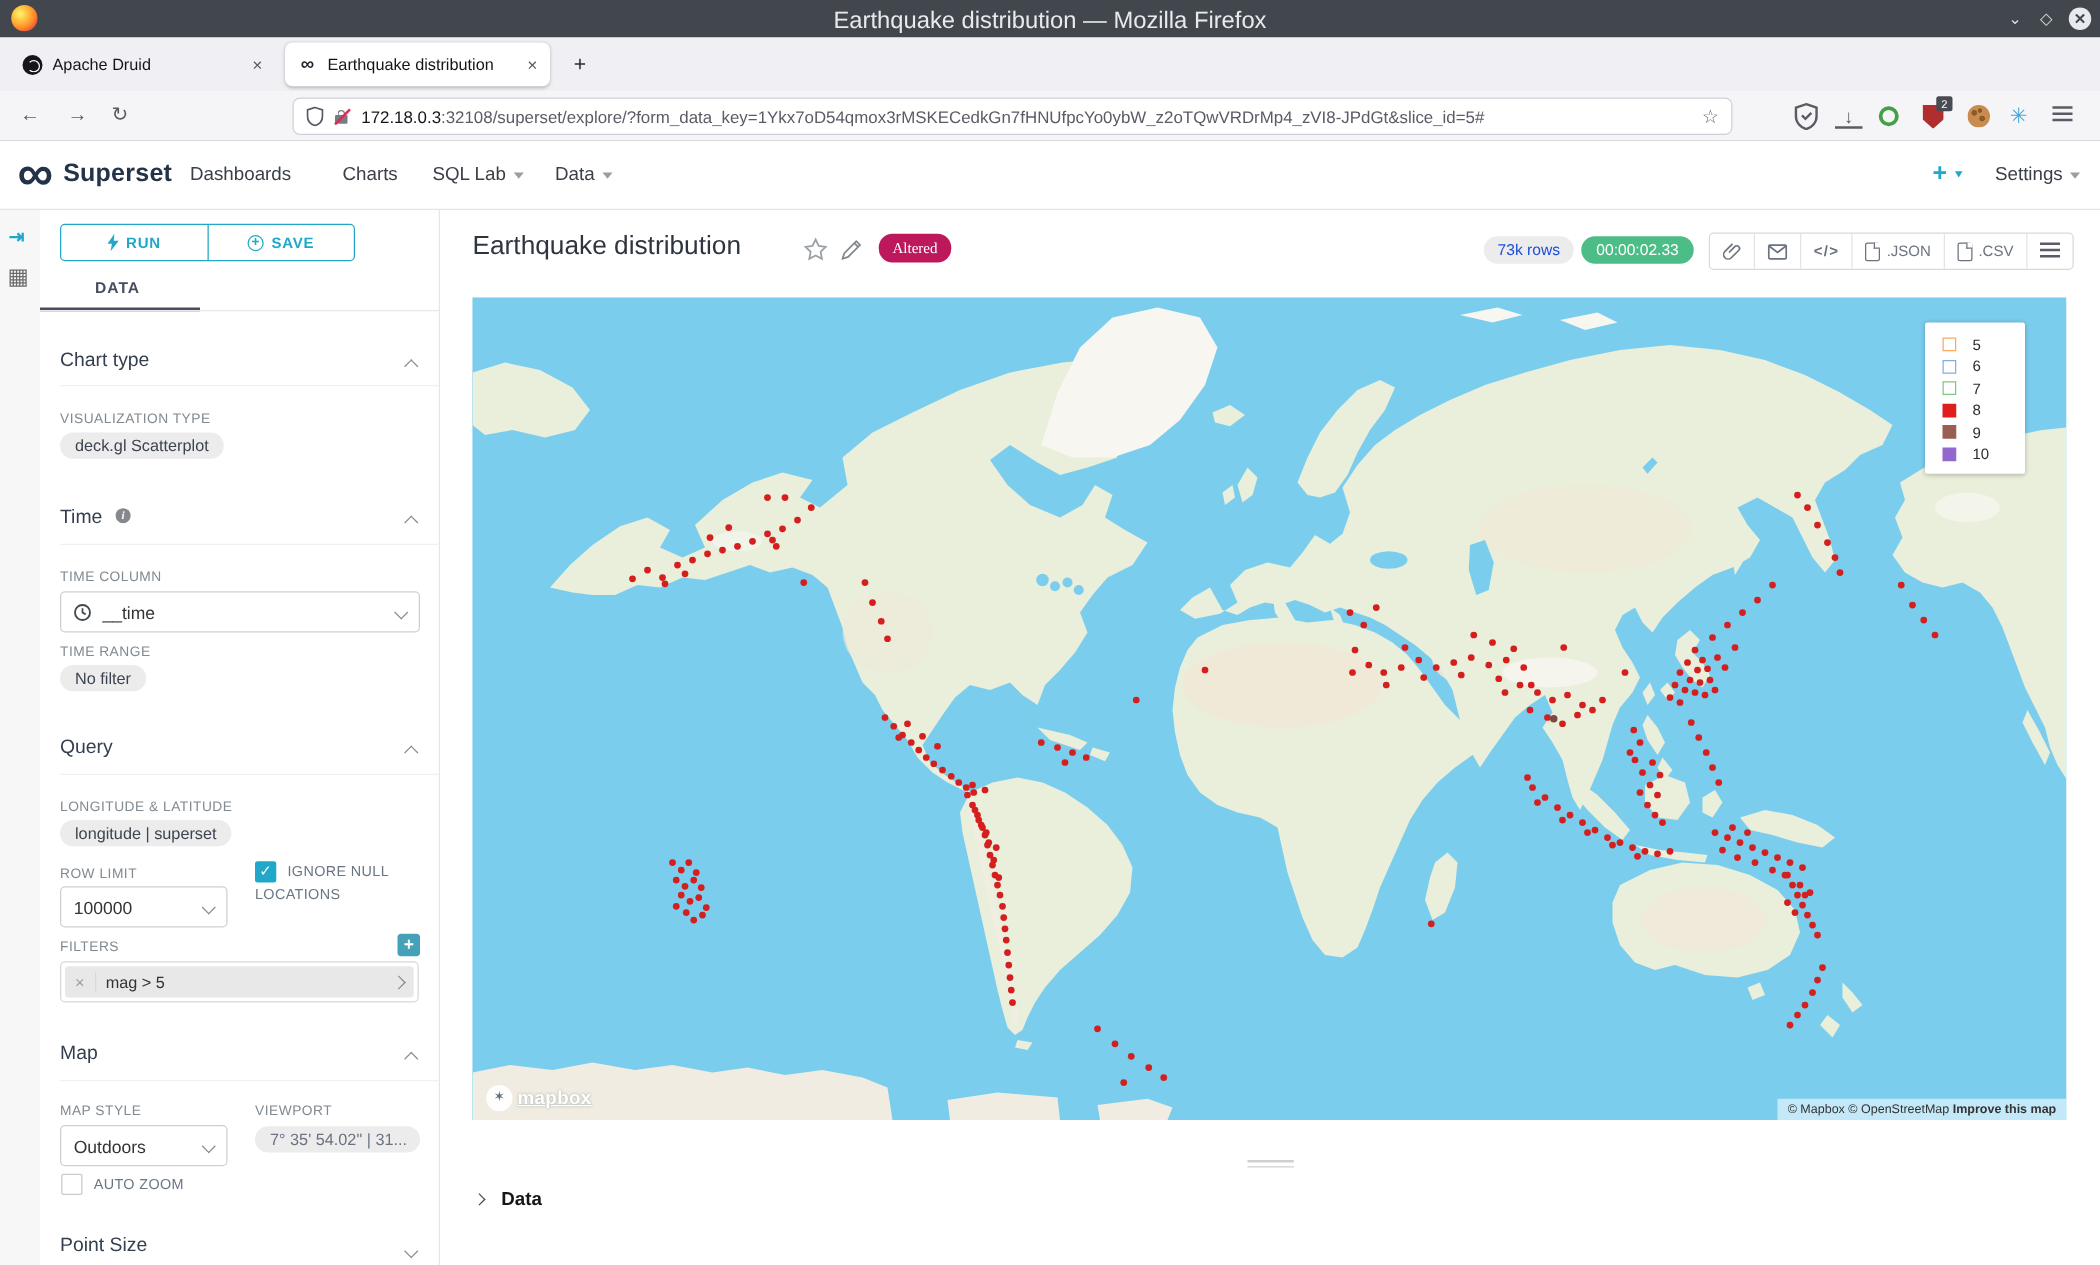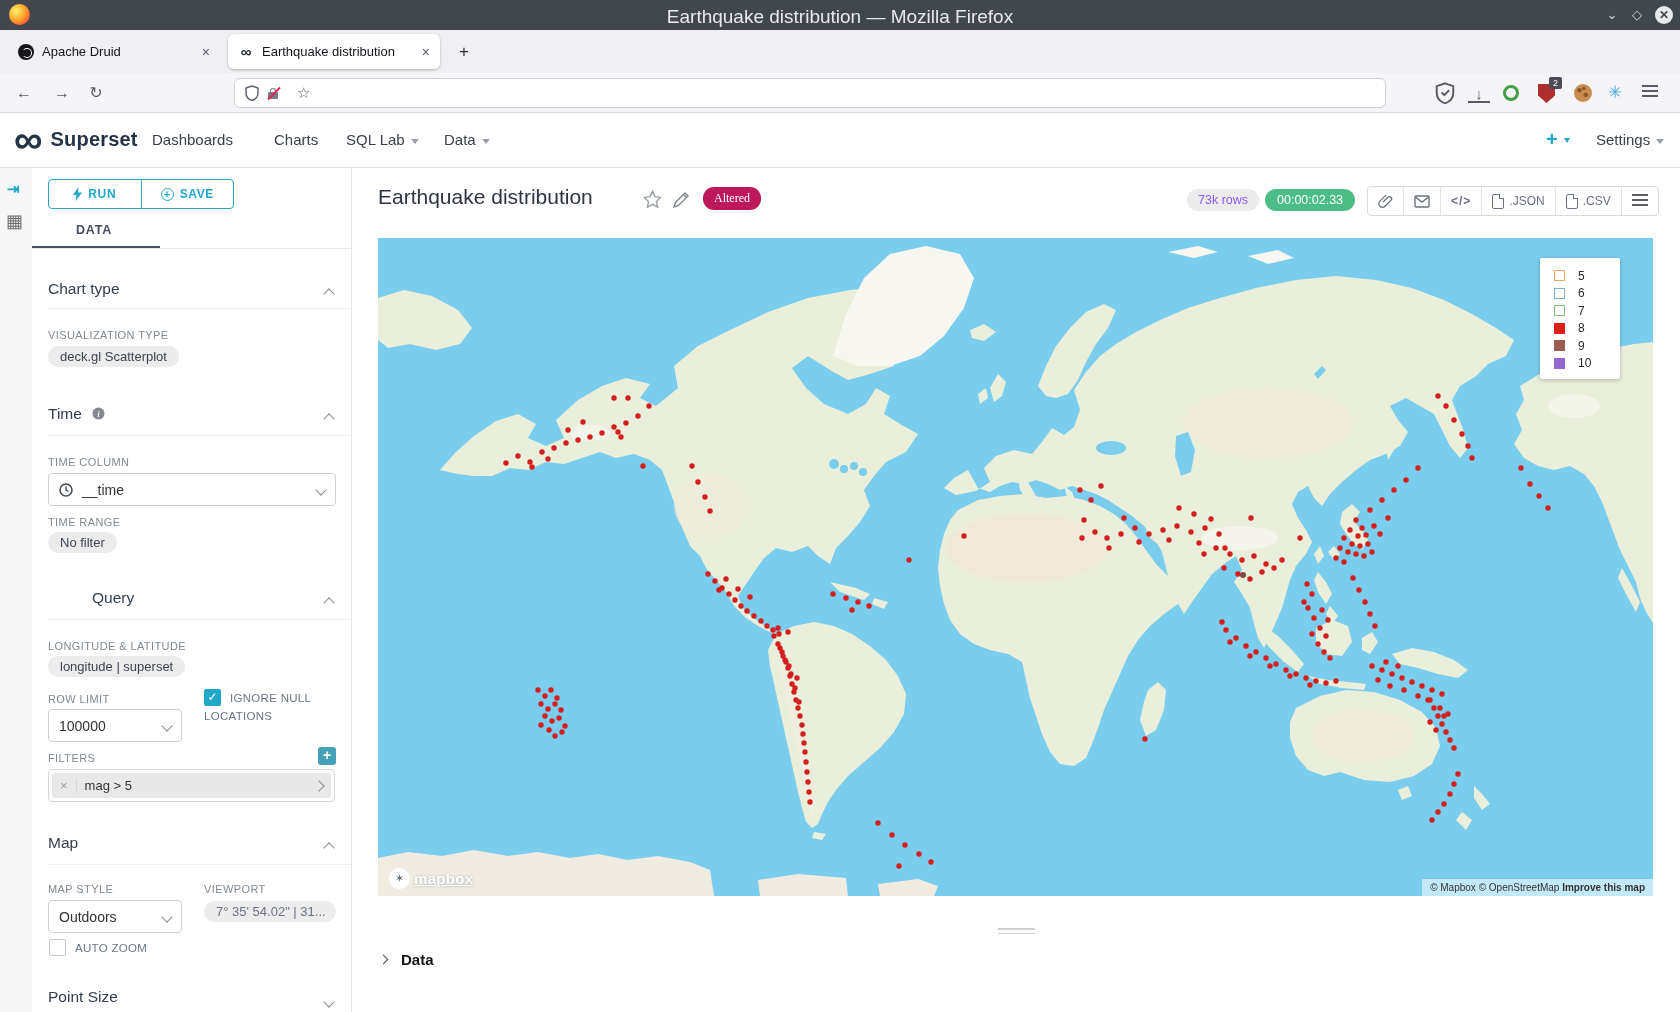--- a/index.html
+++ b/index.html
@@ -80,21 +80,21 @@
   #nav-plus .caret { border-top-color:#20a7c9; border-left-width:3px; border-right-width:3px; }
   #nav-settings { left:1596px; }
 
   
   #left-strip { position:absolute; left:0; top:168px; width:32px; height:844px; background:#f7f7f7; }
   #collapse-icon { position:absolute; left:7px; top:12px; color:#20a7c9; font-size:15px; font-weight:bold; }
   #grid-icon { position:absolute; left:6px; top:42px; color:#6b6b6b; font-size:18px; }
 
   #control-panel { position:absolute; left:32px; top:168px; width:320px; height:844px; background:#fff;
     border-right:1px solid #e6e6e6; overflow:hidden; }
-  #runsave { position:absolute; left:16px; top:11px; width:186px; height:30px; border:1px solid #20a7c9;
+  #runsave { position:absolute; left:16px; top:11px; width:236px; height:30px; border:1px solid #20a7c9;
     border-radius:4px; display:flex; }
   .rs-half { flex:1; display:flex; align-items:center; justify-content:center; gap:6px;
     color:#20a7c9; font-size:12px; font-weight:bold; letter-spacing:.6px; }
   #run-half { border-right:1px solid #20a7c9; }
   #save-plus { width:13px; height:13px; border:1.5px solid #20a7c9; border-radius:50%;
     font-size:11px; line-height:11px; text-align:center; font-weight:bold; }
   #data-tab { position:absolute; left:44px; top:55px; font-size:12.5px; font-weight:bold;
     letter-spacing:.8px; color:#484d61; }
   #data-tab-underline { position:absolute; left:0; top:78px; width:128px; height:3px; background:#484d61; }
   #tabs-divider { position:absolute; left:0; top:80px; width:320px; height:1px; background:#e8e8e8; }
@@ -126,21 +126,21 @@
   #filter-x { color:#9a9ea3; padding:0 8px 0 8px; font-size:13px; border-right:1px solid #d8d8d8; margin-right:8px;}
   #filter-chevright { margin-left:auto; margin-right:8px; }
 
   
   #chart-panel { position:absolute; left:353px; top:168px; width:1327px; height:844px; background:#fff; }
   #chart-title { position:absolute; left:25px; top:17px; font-size:21px; font-weight:500; color:#2e3440; }
   #title-star { position:absolute; left:290px; top:22px; }
   #title-edit { position:absolute; left:320px; top:23px; }
   #altered-badge { position:absolute; left:350px; top:19px; background:#be185d; color:#fff; font-size:12px;
     border-radius:11px; padding:4px 11px;font-family:Liberation Serif, serif; }
-  #rows-pill { position:absolute; left:834px; top:21px; background:#ececec; color:#8b5cf6; font-size:12.5px;
+  #rows-pill { position:absolute; left:834px; top:21px; background:#ececec; color:#1d4ed8; font-size:12.5px;
     border-radius:12px; padding:4px 11px; }
   #timer-pill { position:absolute; left:912px; top:21px; background:#4cbd86; color:#fff; font-size:12.5px;
     border-radius:12px; padding:4px 12px; }
   #header-btn-group { position:absolute; left:1014px; top:18px; height:30px; border:1px solid #d9d9d9;
     border-radius:4px; display:flex; align-items:stretch; background:#fff; }
   .hbtn { display:flex; align-items:center; justify-content:center; padding:0 10px; color:#6b7280;
     border-right:1px solid #e4e4e4; font-size:12px; gap:5px; }
   .hbtn:last-child { border-right:none; }
   .doc-icon { position:relative; width:12px; height:15px; border:1.3px solid #6b7280; border-radius:2px; }
   .doc-icon::after { content:""; position:absolute; right:-1px; top:-1px; width:4px; height:4px;
@@ -206,20 +206,21 @@
     <div class="nav-btn" id="reload-btn">↻</div>
     <div id="url-field">
       <svg id="shield-icon" width="14" height="16" viewBox="0 0 14 16">
         <path d="M7 1 L13 3 V8 C13 12 10 14.5 7 15.5 C4 14.5 1 12 1 8 V3 Z" fill="none" stroke="#5b5b66" stroke-width="1.4"></path>
       </svg>
       <span id="lock-slash">
         <span class="lockarc"></span>
           <span class="lockbody"></span>
           <span class="slash"></span>
       </span>
+      <span id="url-text"><span class="host">172.18.0.3</span><span>:32108/superset/explore/?form_data_key=1Ykx7oD54qmox3rMSKECedkGn7fHNUfpcYo0ybW_z2oTQwVRDrMp4_zVI8-JPdGt&amp;slice_id=5#</span></span>
       <span id="star-btn">☆</span>
     </div>
     <svg class="tool-icon" style="left:1434px;" width="18" height="20" viewBox="0 0 14 16">
       <path d="M7 1 L13 3 V8 C13 12 10 14.5 7 15.5 C4 14.5 1 12 1 8 V3 Z" fill="none" stroke="#5b5b66" stroke-width="1.4"></path>
       <path d="M4.5 7.5 L6.5 9.5 L10 6" fill="none" stroke="#5b5b66" stroke-width="1.4"></path>
     </svg>
     <div class="tool-icon" id="dl-icon">↓</div>
     <div class="tool-icon" id="ring-icon"></div>
     <div class="tool-icon" id="shield2-icon"></div>
     <div id="shield2-badge">2</div>
@@ -288,21 +289,21 @@
       <svg width="14" height="14" viewBox="0 0 14 14" style="margin-right:9px;">
         <circle cx="7" cy="7" r="6" fill="none" stroke="#44494e" stroke-width="1.5"></circle>
         <path d="M7 3.5 V7 L9.5 8.5" fill="none" stroke="#44494e" stroke-width="1.4"></path>
       </svg>
       <span>__time</span>
       <span class="sel-chev chev-down"></span>
     </div>
     <div class="ctl-label" style="top:348px;">TIME RANGE</div>
     <div class="pill" style="left:16px; top:364px;">No filter</div>
 
-    <div class="section-header" style="top:421px;margin-left:44px;">
+    <div class="section-header" style="top:421px;">
       <span>Query</span><span class="chev"><span class="chev-up"></span></span>
     </div>
     <div class="hdr-divider" style="top:451px;"></div>
     <div class="ctl-label" style="top:472px;">LONGITUDE &amp; LATITUDE</div>
     <div class="pill" style="left:16px; top:488px;">longitude | superset</div>
     <div class="ctl-label" style="top:525px;">ROW LIMIT</div>
     <div class="checkbox checked" style="left:172px; top:521px;">✓</div>
     <div class="cb-label" style="left:198px; top:524px;">IGNORE NULL</div>
     <div class="cb-label" style="left:172px; top:542px;">LOCATIONS</div>
     <div class="select-box" style="left:16px; width:134px; top:541px;">

